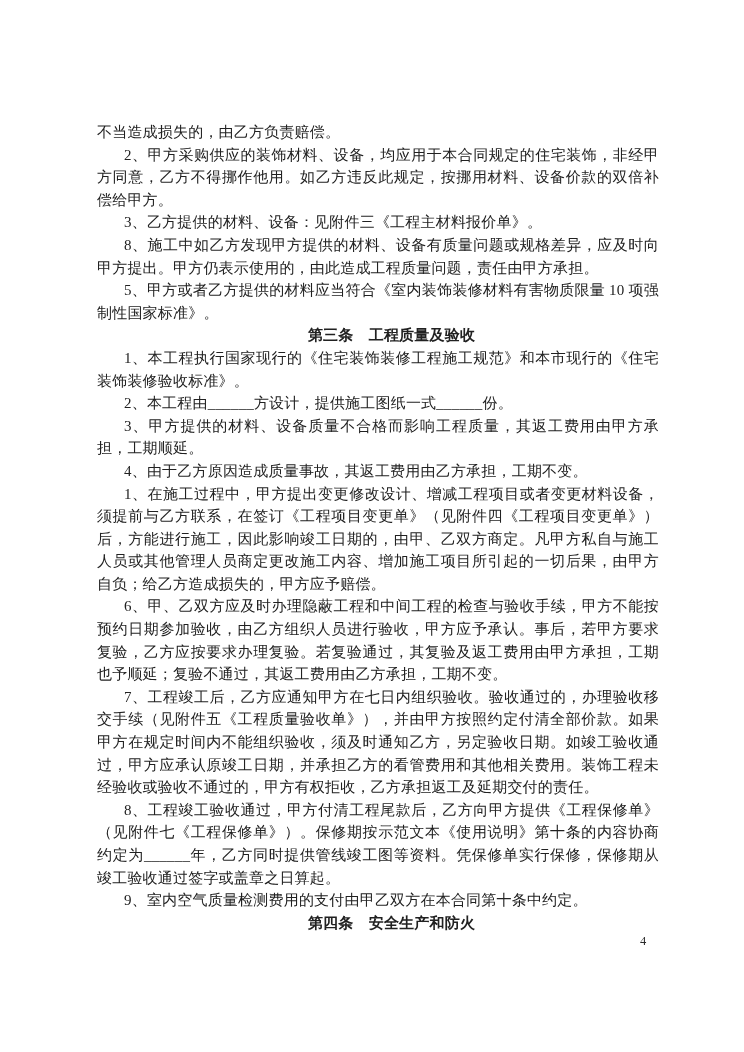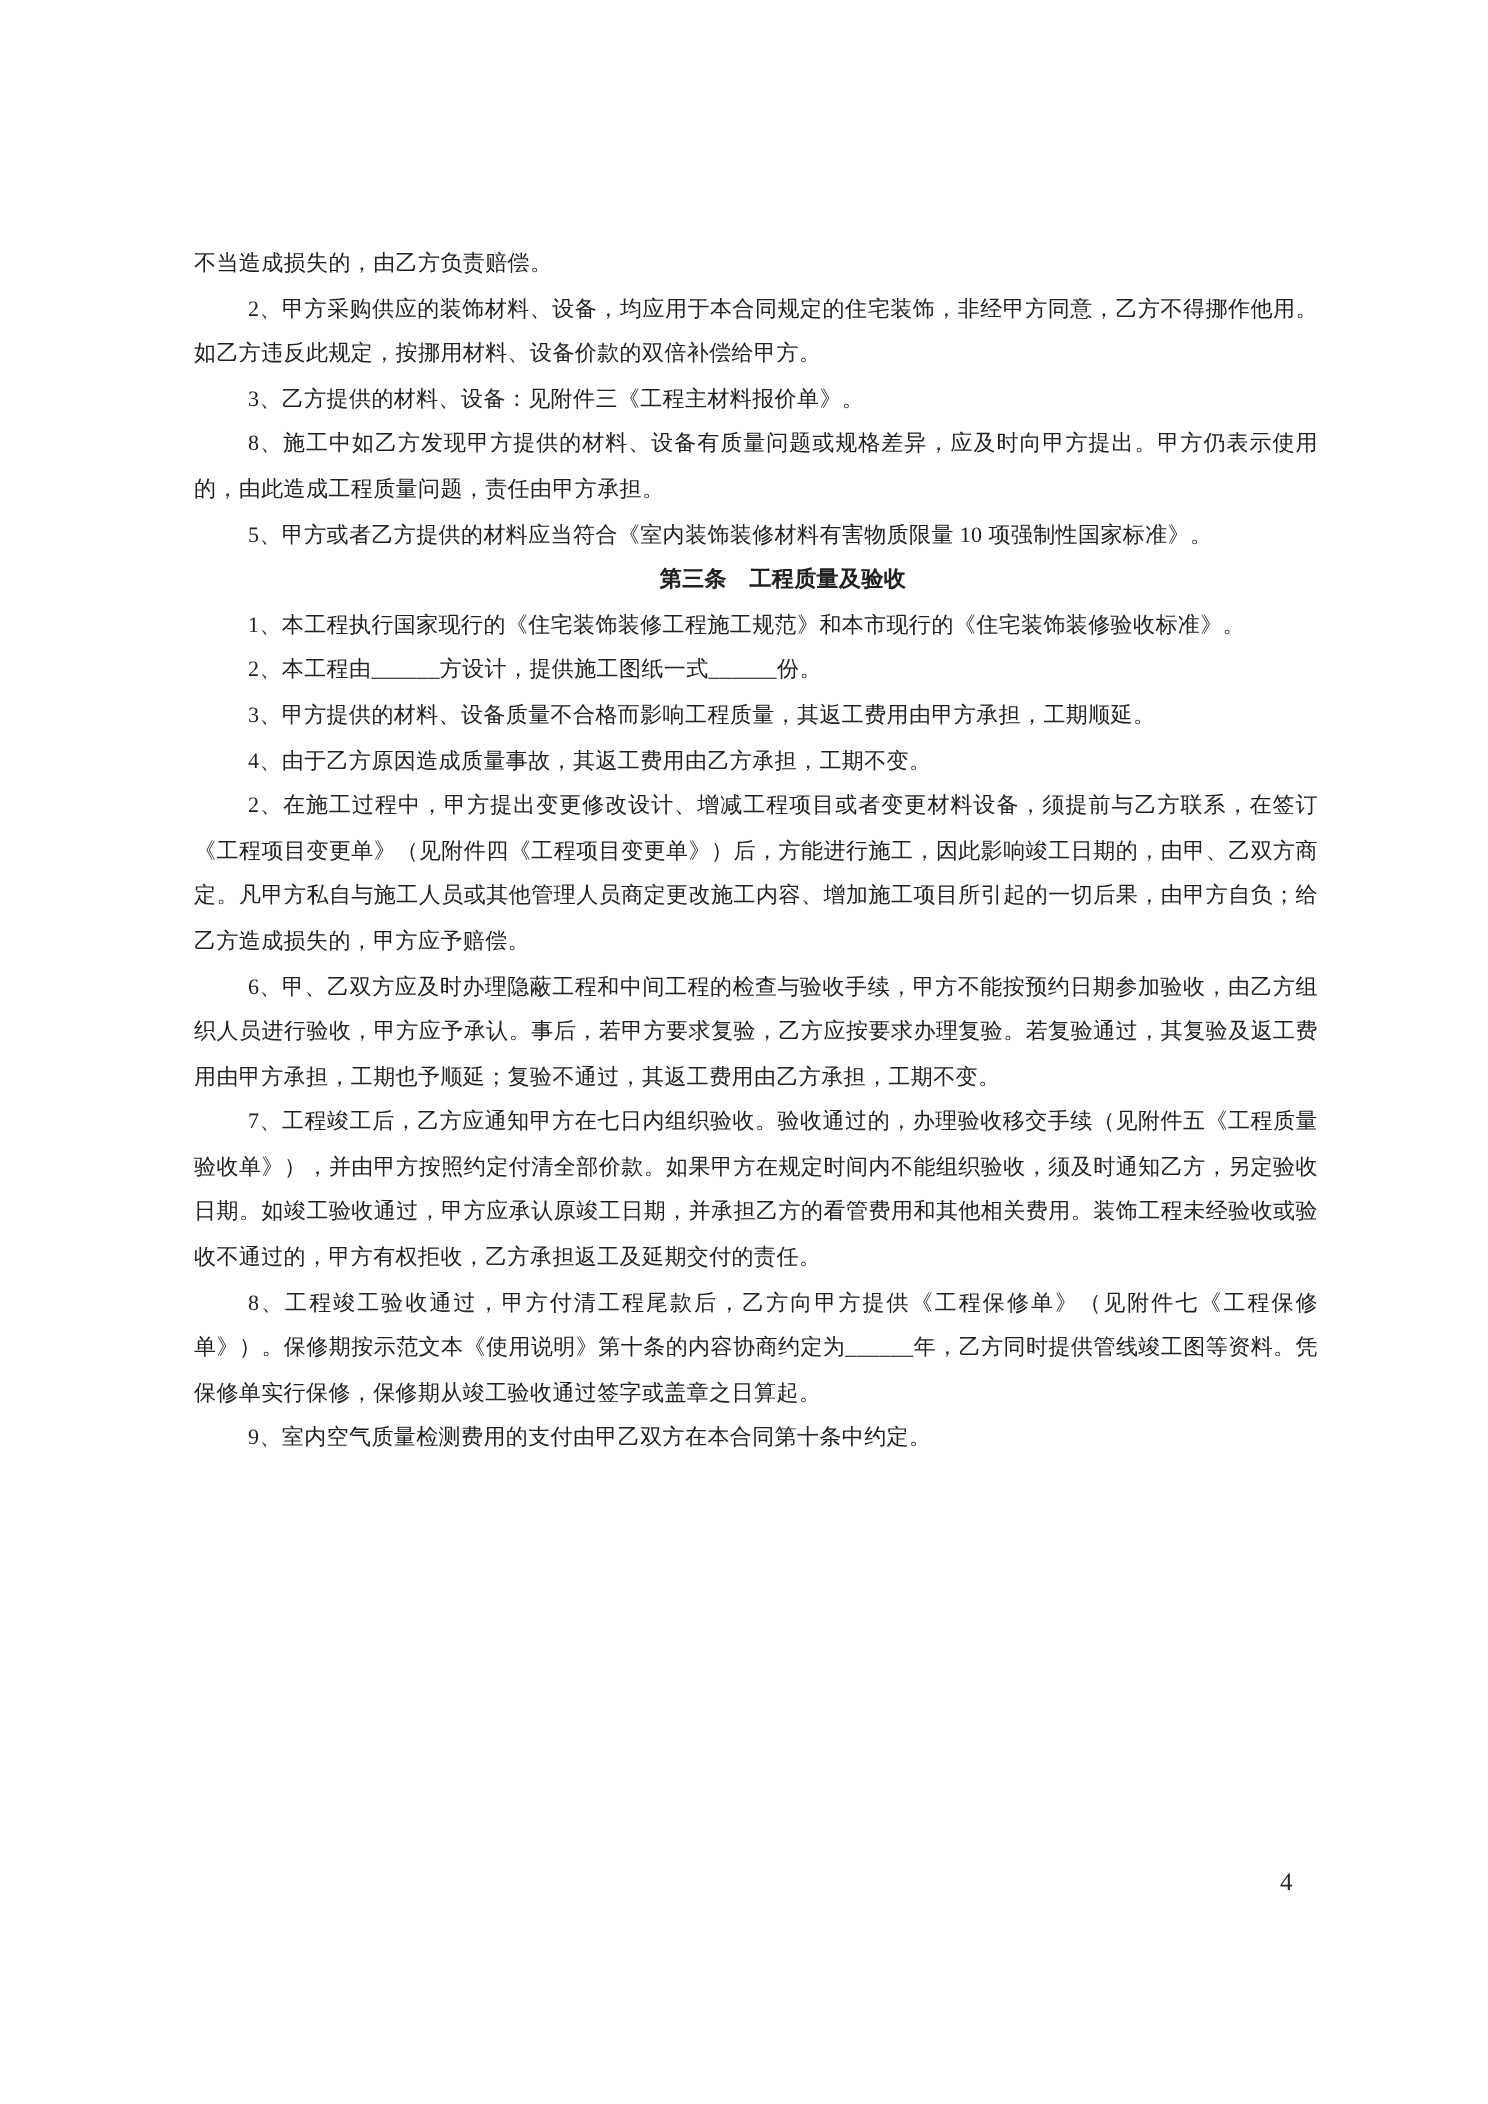--- a/index.html
+++ b/index.html
@@ -18,21 +18,21 @@
   }
   .text-block {
     position: absolute;
     left: 97px;
     top: 121px;
     width: 562px;
   }
   .para {
     margin: 0;
     padding: 0;
-    font-size: 11px;
+    font-size: 15px;
     line-height: 22.6px;
     text-align: justify;
     text-justify: inter-ideograph;
     word-break: break-all;
     letter-spacing: 0.2px;
   }
   .para.indent {
     text-indent: 27px;
   }
   .para.heading {
@@ -56,20 +56,21 @@
       <p class="para body">不当造成损失的，由乙方负责赔偿。</p>
       <p class="para body indent">2、甲方采购供应的装饰材料、设备，均应用于本合同规定的住宅装饰，非经甲方同意，乙方不得挪作他用。如乙方违反此规定，按挪用材料、设备价款的双倍补偿给甲方。</p>
       <p class="para body indent">3、乙方提供的材料、设备：见附件三《工程主材料报价单》。</p>
       <p class="para body indent">8、施工中如乙方发现甲方提供的材料、设备有质量问题或规格差异，应及时向甲方提出。甲方仍表示使用的，由此造成工程质量问题，责任由甲方承担。</p>
       <p class="para body indent">5、甲方或者乙方提供的材料应当符合《室内装饰装修材料有害物质限量 10 项强制性国家标准》。</p>
       <p class="para heading indent">第三条　工程质量及验收</p>
       <p class="para body indent">1、本工程执行国家现行的《住宅装饰装修工程施工规范》和本市现行的《住宅装饰装修验收标准》。</p>
       <p class="para body indent">2、本工程由______方设计，提供施工图纸一式______份。</p>
       <p class="para body indent">3、甲方提供的材料、设备质量不合格而影响工程质量，其返工费用由甲方承担，工期顺延。</p>
       <p class="para body indent">4、由于乙方原因造成质量事故，其返工费用由乙方承担，工期不变。</p>
-      <p class="para body indent">2、在施工过程中，甲方提出变更修改设计、增减工程项目或者变更材料设备，须提前与乙方联系，在签订《工程项目变更单》（见附件四《工程项目变更单》）后，方能进行施工，因此影响竣工日期的，由甲、乙双方商定。凡甲方私自与施工人员或其他管理人员商定更改施工内容、增加施工项目所引起的一切后果，由甲方自负；给乙方造成损失的，甲方应予赔偿。</p>
+      <p class="para body indent">1、在施工过程中，甲方提出变更修改设计、增减工程项目或者变更材料设备，须提前与乙方联系，在签订《工程项目变更单》（见附件四《工程项目变更单》）后，方能进行施工，因此影响竣工日期的，由甲、乙双方商定。凡甲方私自与施工人员或其他管理人员商定更改施工内容、增加施工项目所引起的一切后果，由甲方自负；给乙方造成损失的，甲方应予赔偿。</p>
       <p class="para body indent">6、甲、乙双方应及时办理隐蔽工程和中间工程的检查与验收手续，甲方不能按预约日期参加验收，由乙方组织人员进行验收，甲方应予承认。事后，若甲方要求复验，乙方应按要求办理复验。若复验通过，其复验及返工费用由甲方承担，工期也予顺延；复验不通过，其返工费用由乙方承担，工期不变。</p>
       <p class="para body indent">7、工程竣工后，乙方应通知甲方在七日内组织验收。验收通过的，办理验收移交手续（见附件五《工程质量验收单》），并由甲方按照约定付清全部价款。如果甲方在规定时间内不能组织验收，须及时通知乙方，另定验收日期。如竣工验收通过，甲方应承认原竣工日期，并承担乙方的看管费用和其他相关费用。装饰工程未经验收或验收不通过的，甲方有权拒收，乙方承担返工及延期交付的责任。</p>
       <p class="para body indent">8、工程竣工验收通过，甲方付清工程尾款后，乙方向甲方提供《工程保修单》（见附件七《工程保修单》）。保修期按示范文本《使用说明》第十条的内容协商约定为______年，乙方同时提供管线竣工图等资料。凭保修单实行保修，保修期从竣工验收通过签字或盖章之日算起。</p>
       <p class="para body indent">9、室内空气质量检测费用的支付由甲乙双方在本合同第十条中约定。</p>
+      <p class="para heading indent">第四条　安全生产和防火</p>
     </div>
   <div class="page-number">4</div>
 </div>
 
 </body></html>

